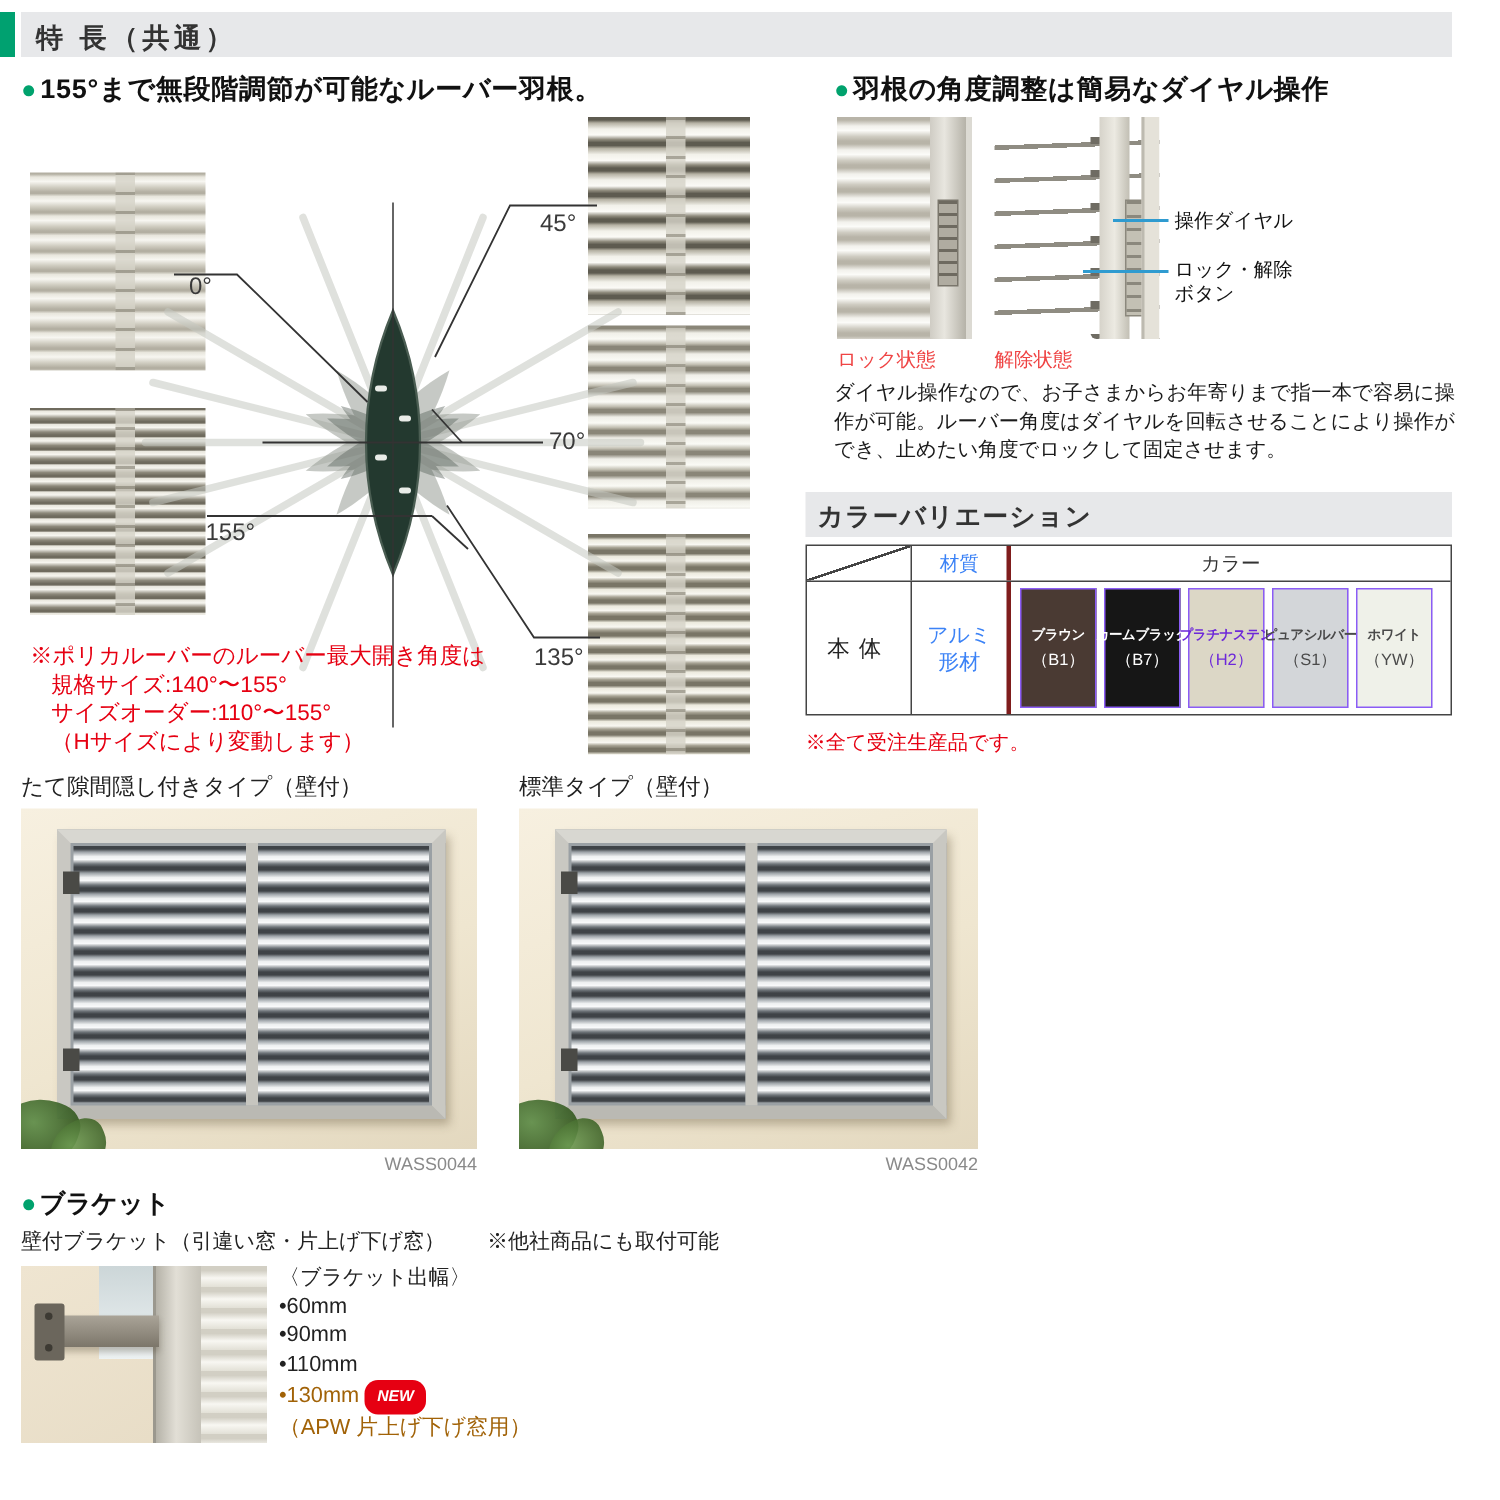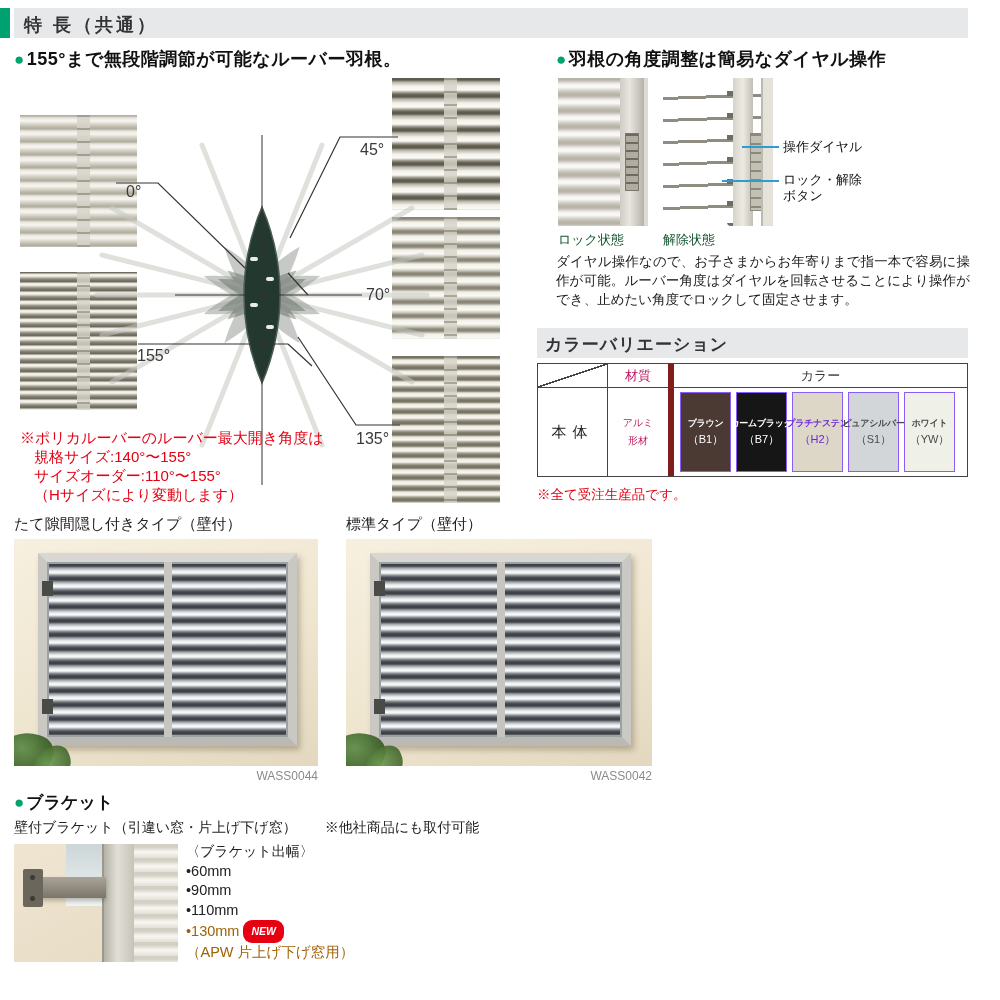--- a/index.html
+++ b/index.html
@@ -60,21 +60,21 @@
   .ph-unlock .hubs { position:absolute; left:58%; top:0; bottom:0; width:9px;
              background:repeating-linear-gradient(180deg, rgba(0,0,0,0) 0 13px, #6f6c63 13px 18px, rgba(0,0,0,0) 18px 22px);
              border-radius:4px; }
   .ph-unlock .frame { position:absolute; left:64%; top:0; width:20px; height:100%;
              background:linear-gradient(90deg,#d6d3ca,#eceae2 50%,#c2bfb4); }
   .ph-unlock .unit { position:absolute; left:calc(64% + 17px); top:55px; width:15px; height:78px;
              background:linear-gradient(180deg,#c3c0b4,#a9a69a); border:1px solid #8b887d;
              background-image:repeating-linear-gradient(180deg,#8b887d 0 2px,#c3c0b4 2px 9px); }
   .ph-unlock .edge { position:absolute; right:0; top:0; width:12px; height:100%; background:#e5e2d9; border-left:2px solid #bdbab0; }
 
-  .ph-cap { position:absolute; font-size:13px; color:#14532d; z-index:3; }
+  .ph-cap { position:absolute; font-size:13px; color:#ef4444; z-index:3; }
   .cap-lock { left:558px; top:231px; }
   .cap-unlock { left:663px; top:231px; }
 
   .leader-blue { position:absolute; height:2px; background:#2f9bd0; z-index:3; }
   .ld-1 { left:742px; top:146px; width:37px; }
   .ld-2 { left:722px; top:180px; width:57px; }
   .callout { position:absolute; font-size:13px; color:#111; z-index:3; line-height:16px; }
   .co-1 { left:783px; top:139px; }
   .co-2 { left:783px; top:172px; }
 
@@ -84,25 +84,25 @@
   
   .color-bar { position:absolute; left:537px; top:328px; width:431px; height:30px; background:#e7e8ea; }
   .color-bar span { position:absolute; left:8px; top:5px; font-size:17px; font-weight:bold; color:#333; letter-spacing:1px; }
 
   .cv-table { position:absolute; left:537px; top:363px; width:431px; height:114px;
               border:1px solid #444; background:#fff; }
   .cv-hrow { display:flex; height:24px; border-bottom:1px solid #444; }
   .cv-brow { display:flex; height:88px; }
   .cv-c1 { width:70px; border-right:1px solid #444; }
   .cv-hrow .cv-c1 { background:linear-gradient(to bottom right, rgba(0,0,0,0) 48%, #444 48%, #444 52%, rgba(0,0,0,0) 52%); }
-  .cv-c2 { width:66px; border-right:6px solid #7f1d1d; display:flex; align-items:center; justify-content:center;
-           text-align:center; font-size:13px; color:#be185d; }
+  .cv-c2 { width:66px; border-right:3px solid #7f1d1d; display:flex; align-items:center; justify-content:center;
+           text-align:center; font-size:13px; color:#3b82f6; }
   .cv-c3 { flex:1; display:flex; align-items:center; justify-content:center; font-size:13px; color:#333; }
   .cv-brow .cv-c1 { display:flex; align-items:center; justify-content:center; font-size:15px; color:#222; letter-spacing:6px; }
-  .cv-brow .cv-c2 { font-size:10px; line-height:18px; }
+  .cv-brow .cv-c2 { font-size:14px; line-height:18px; }
   .cv-brow .cv-c3 { justify-content:flex-start; gap:5px; padding-left:6px; }
   .swatch { width:51px; height:80px; border:1px solid #8b5cf6; display:flex; flex-direction:column;
             align-items:center; justify-content:center; text-align:center; }
   .swatch .nm { font-size:9px; font-weight:bold; white-space:nowrap; letter-spacing:-.3px; }
   .swatch .cd { font-size:11px; margin-top:2px; white-space:nowrap; }
   .cv-note { position:absolute; left:537px; top:486px; color:#e60012; font-size:13.5px; }
 
   
   .prod-cap { position:absolute; font-size:15px; color:#222; }
   .pc-l { left:14px; top:515px; } .pc-r { left:346px; top:515px; }

